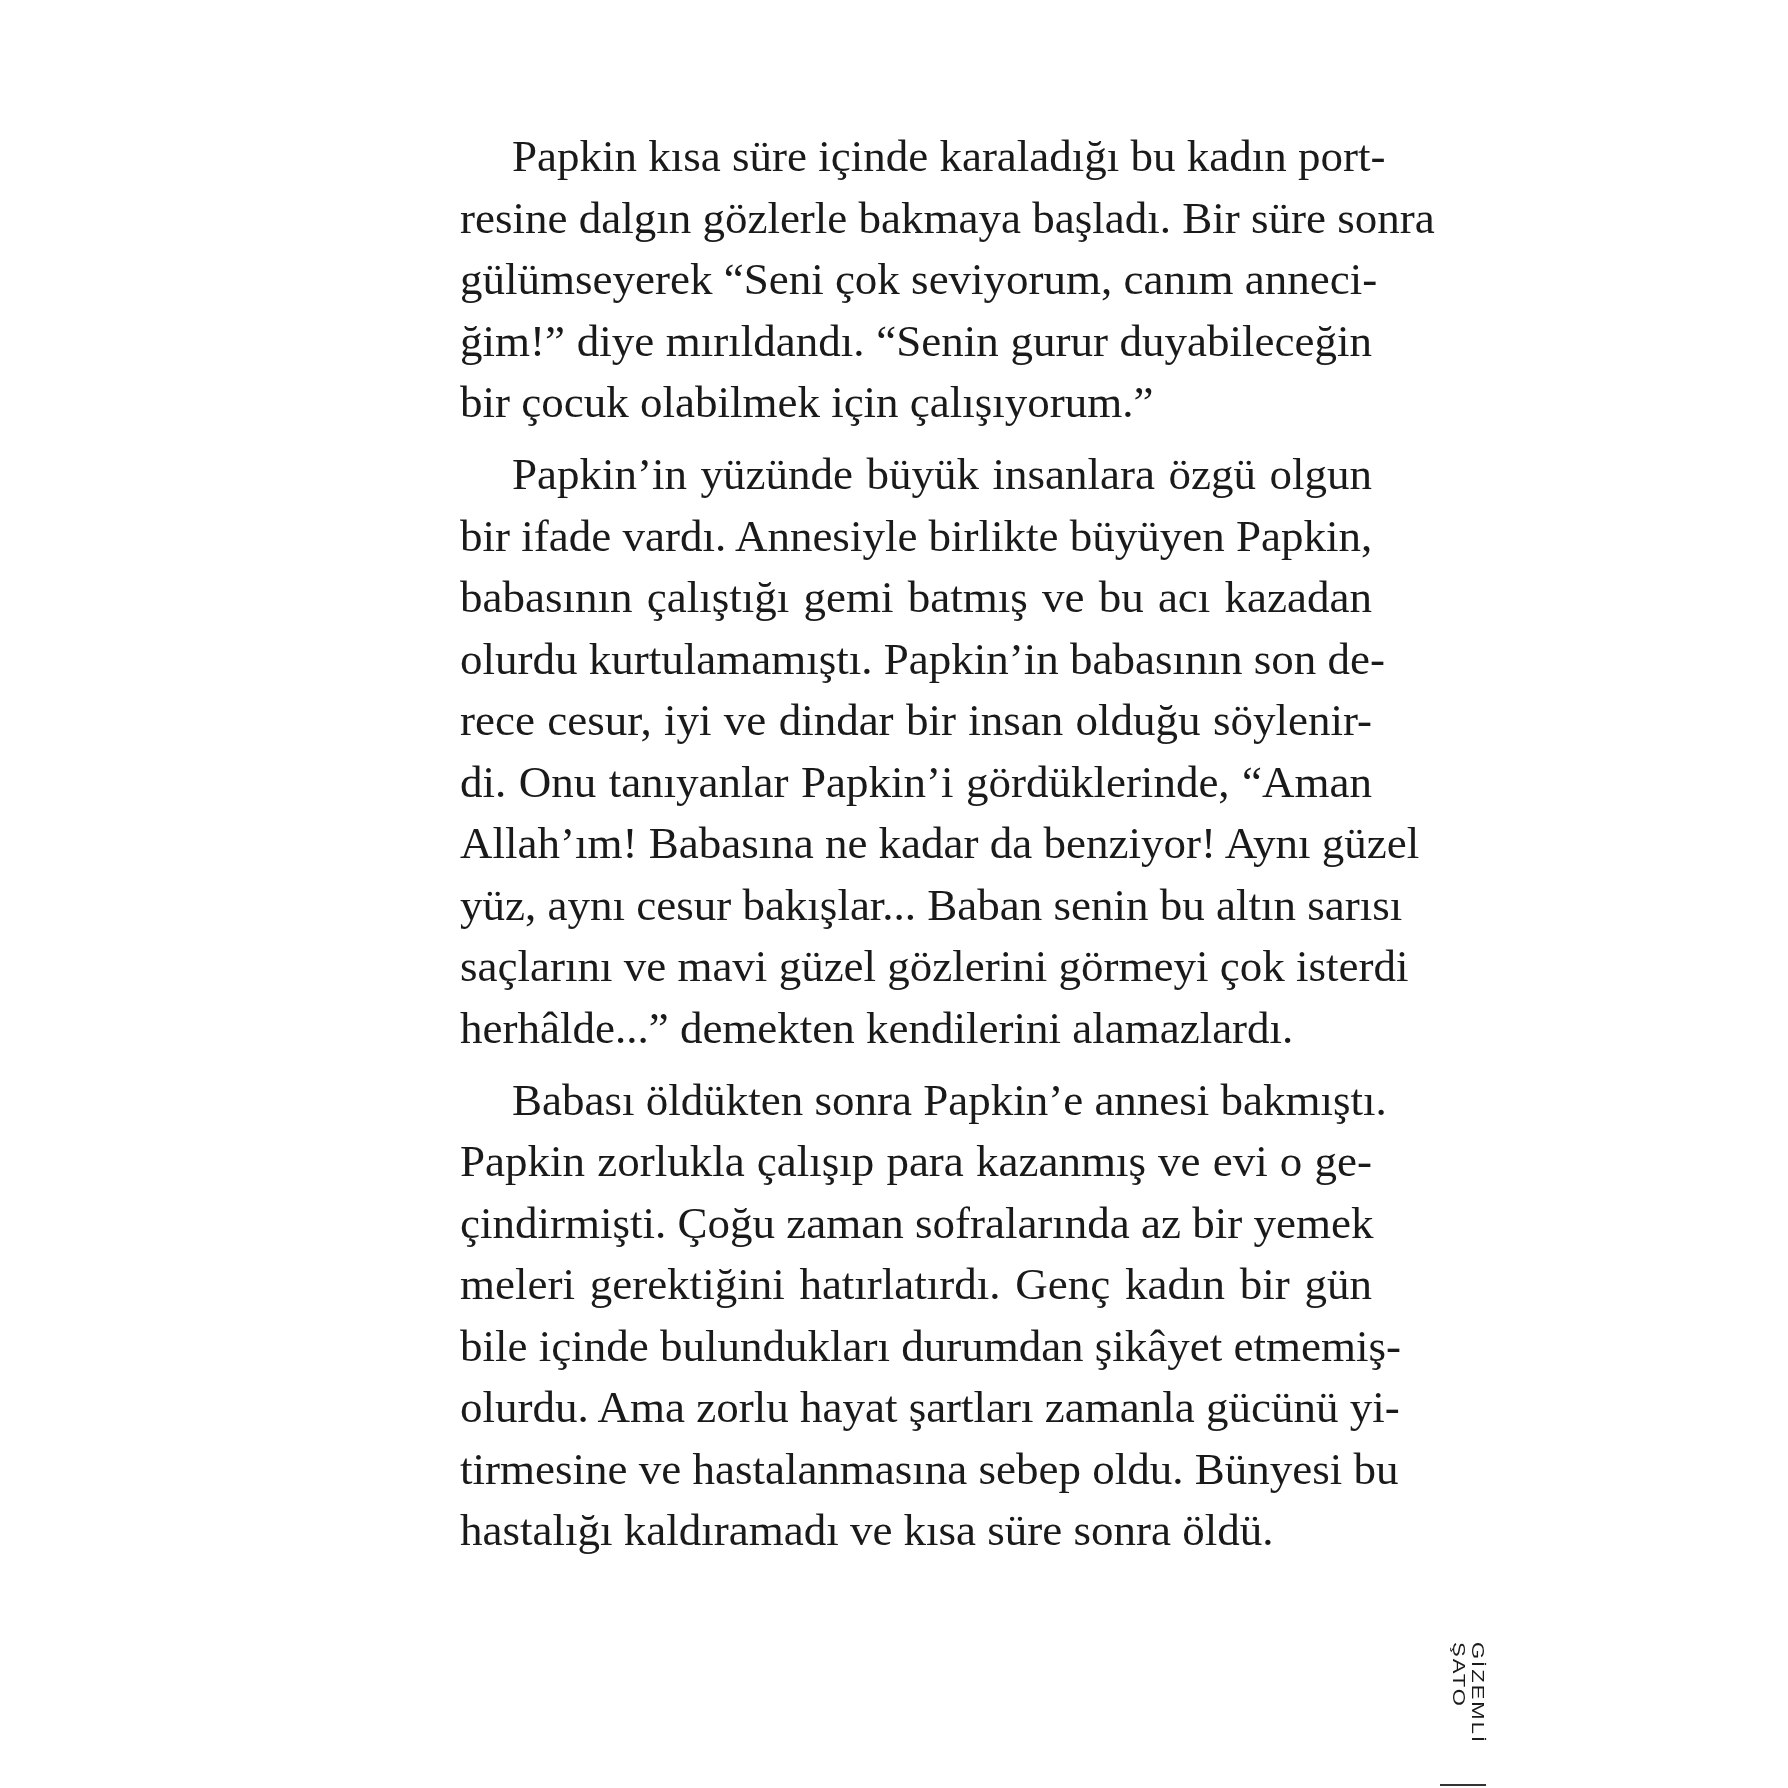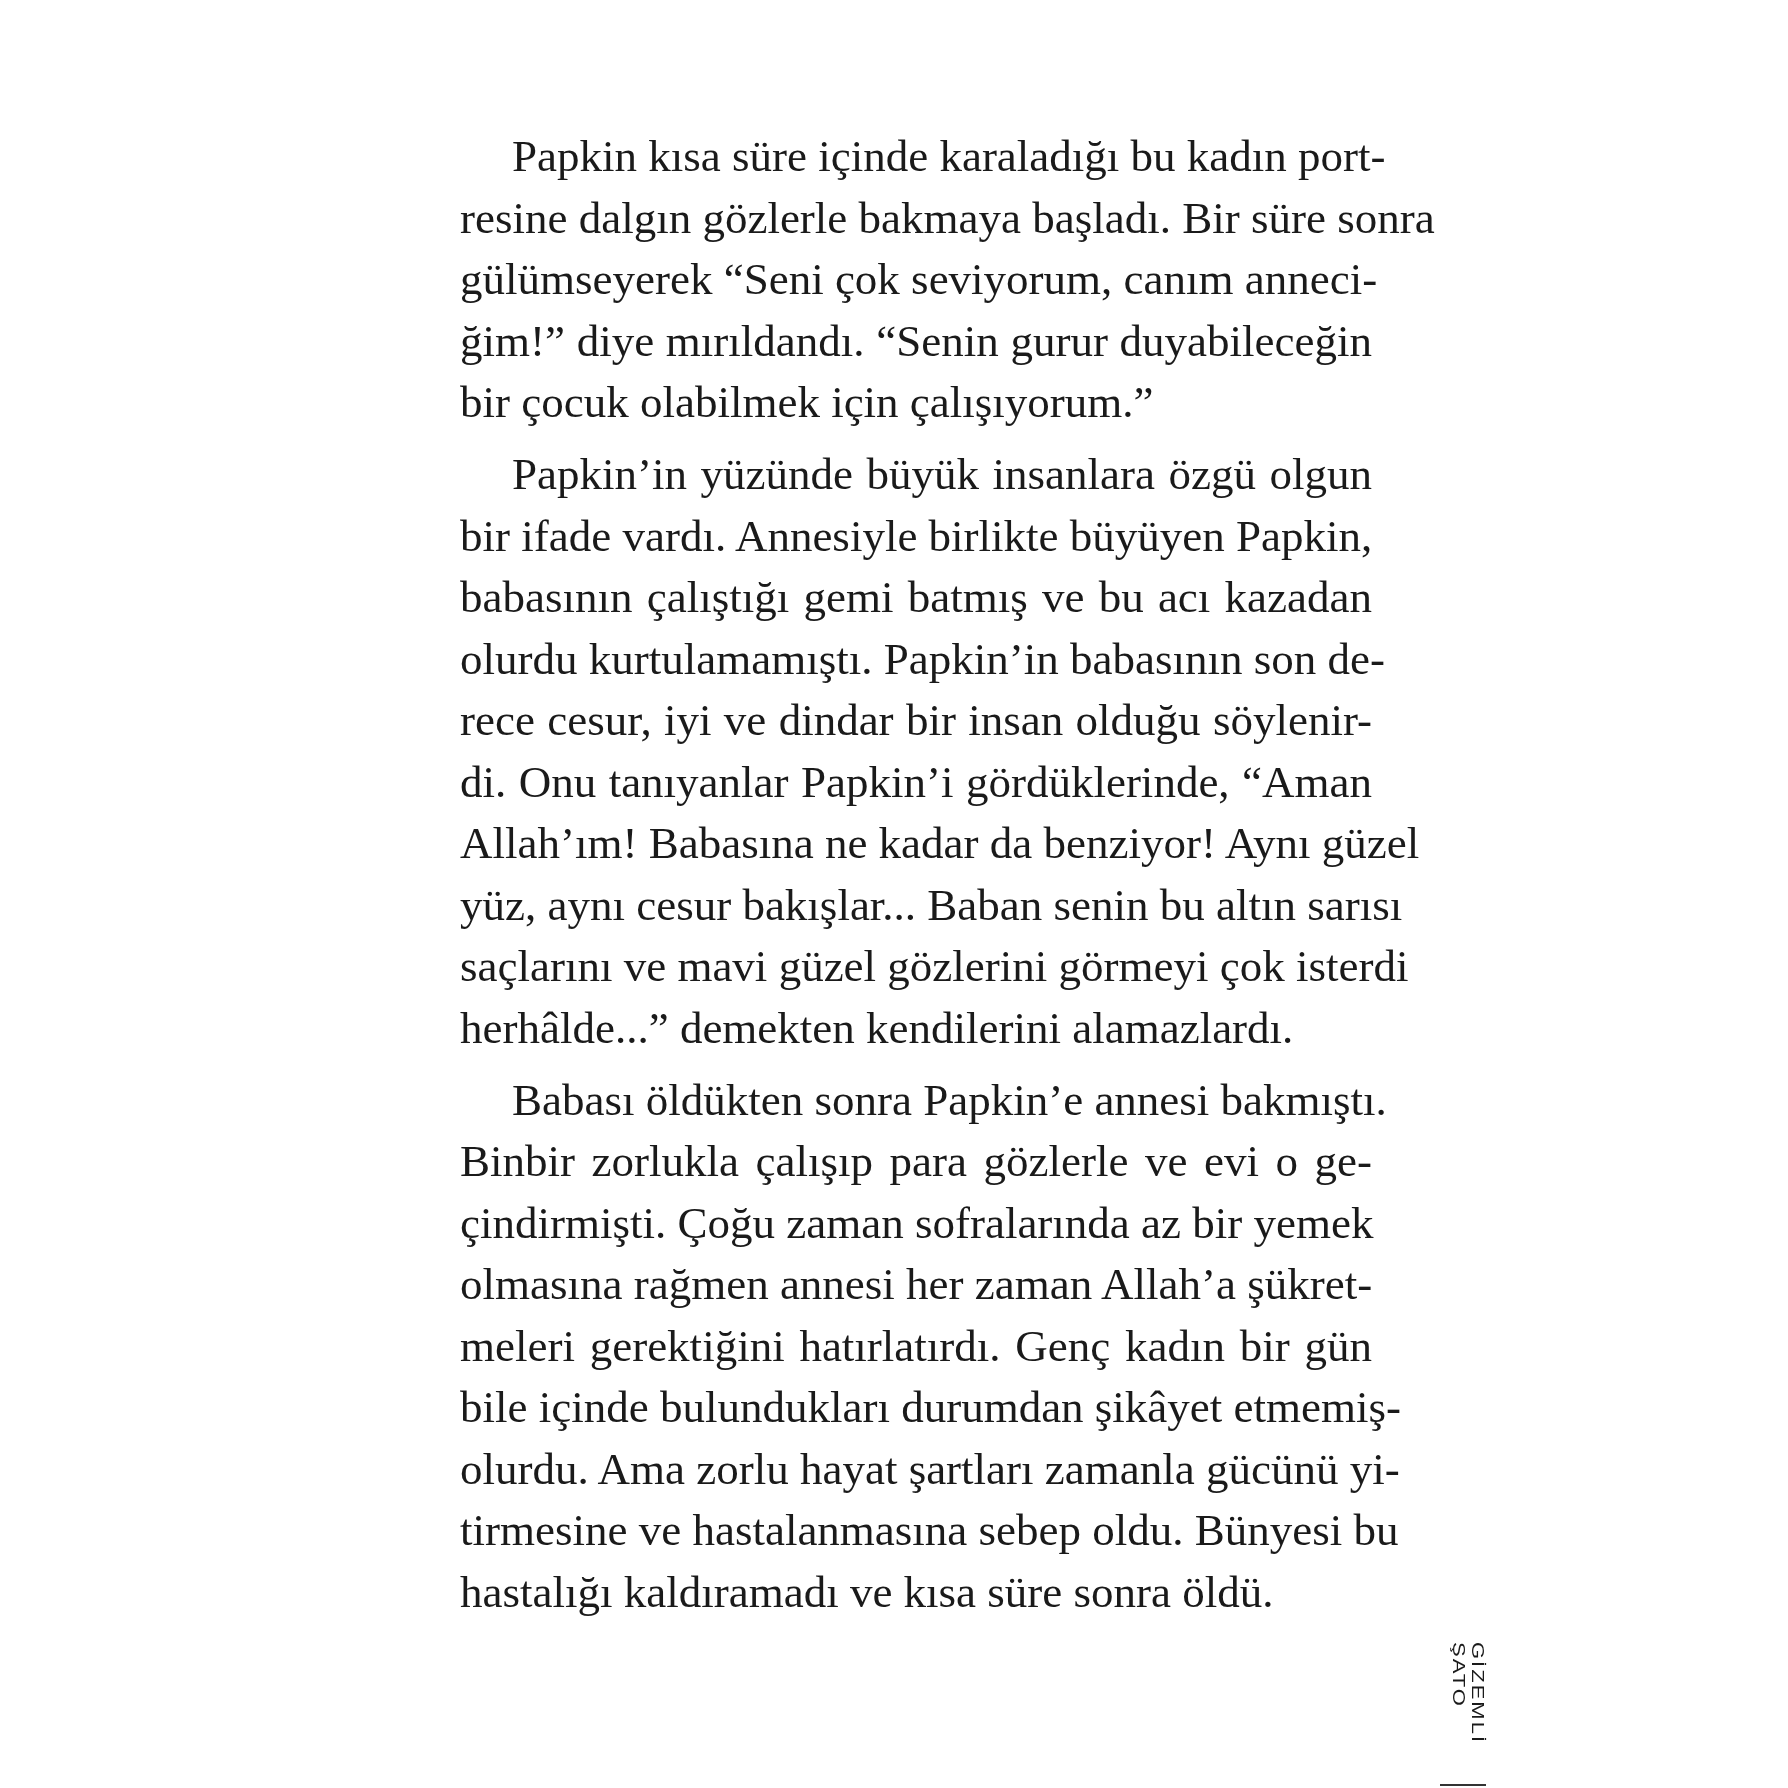--- a/index.html
+++ b/index.html
@@ -80,23 +80,22 @@
     <span class="line" style="word-spacing: 0px;">olurdu kurtulamamıştı. Papkin’in babasının son de-</span>
     <span class="line" style="word-spacing: 0px;">rece cesur, iyi ve dindar bir insan olduğu söylenir-</span>
     <span class="line" style="word-spacing: 0px;">di. Onu tanıyanlar Papkin’i gördüklerinde, “Aman</span>
     <span class="line" style="word-spacing: 0px;">Allah’ım! Babasına ne kadar da benziyor! Aynı güzel</span>
     <span class="line" style="word-spacing: 0px;">yüz, aynı cesur bakışlar... Baban senin bu altın sarısı</span>
     <span class="line" style="word-spacing: 0px;">saçlarını ve mavi güzel gözlerini görmeyi çok isterdi</span>
     <span class="line last">herhâlde...” demekten kendilerini alamazlardı.</span>
   </p>
   <p class="para">
     <span class="line first" style="word-spacing: 0px;">Babası öldükten sonra Papkin’e annesi bakmıştı.</span>
-    <span class="line" style="word-spacing: 0px;">Binbir zorlukla çalışıp para gözlerle ve evi o ge-</span>
+    <span class="line" style="word-spacing: 0px;">Papkin zorlukla çalışıp para kazanmış ve evi o ge-</span>
     <span class="line" style="word-spacing: 0px;">çindirmişti. Çoğu zaman sofralarında az bir yemek</span>
-    <span class="line" style="word-spacing: 0px;">olmasına rağmen annesi her zaman Allah’a şükret-</span>
     <span class="line" style="word-spacing: 0px;">meleri gerektiğini hatırlatırdı. Genç kadın bir gün</span>
     <span class="line" style="word-spacing: 0px;">bile içinde bulundukları durumdan şikâyet etmemiş-</span>
     <span class="line" style="word-spacing: 0px;">olurdu. Ama zorlu hayat şartları zamanla gücünü yi-</span>
     <span class="line" style="word-spacing: 0px;">tirmesine ve hastalanmasına sebep oldu. Bünyesi bu</span>
     <span class="line last">hastalığı kaldıramadı ve kısa süre sonra öldü.</span>
   </p>
 </div>
 
 <div class="running-header">GİZEMLİ ŞATO</div>
 <div class="header-rule"></div>

